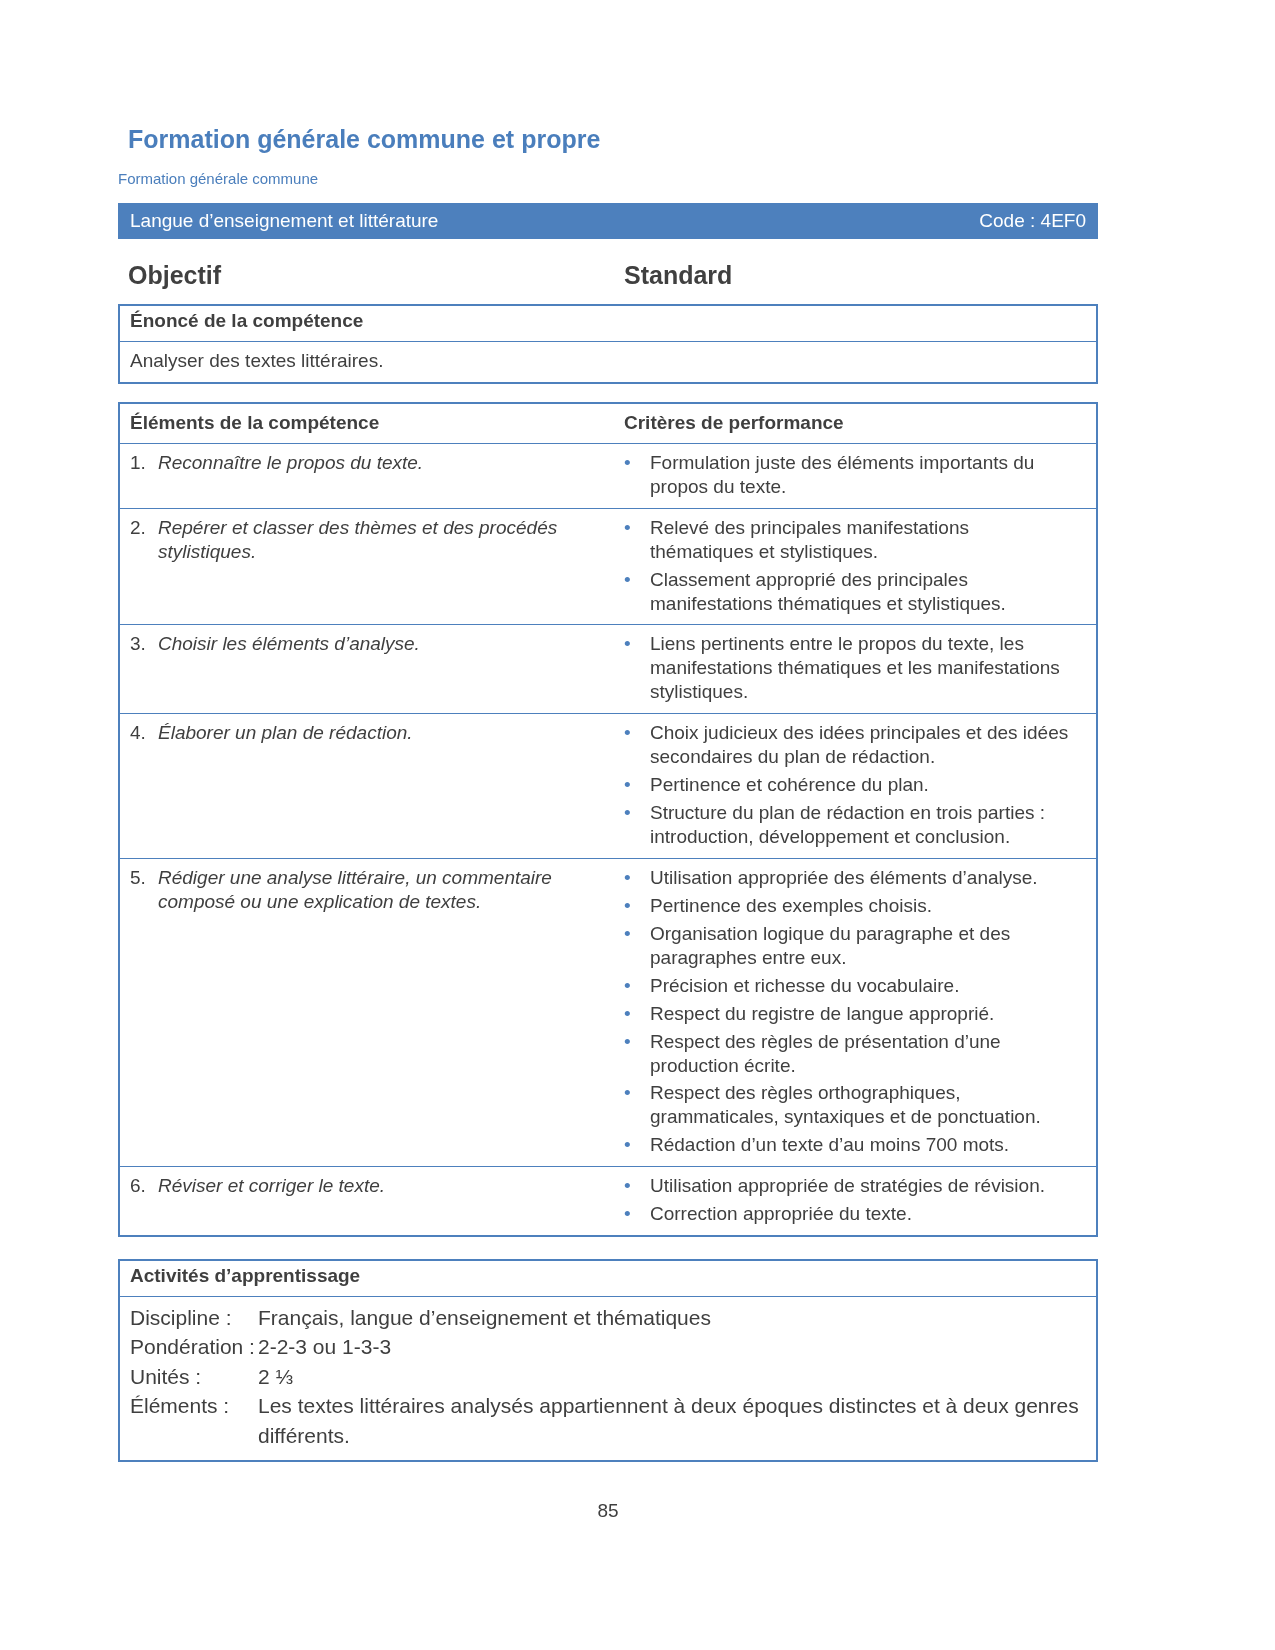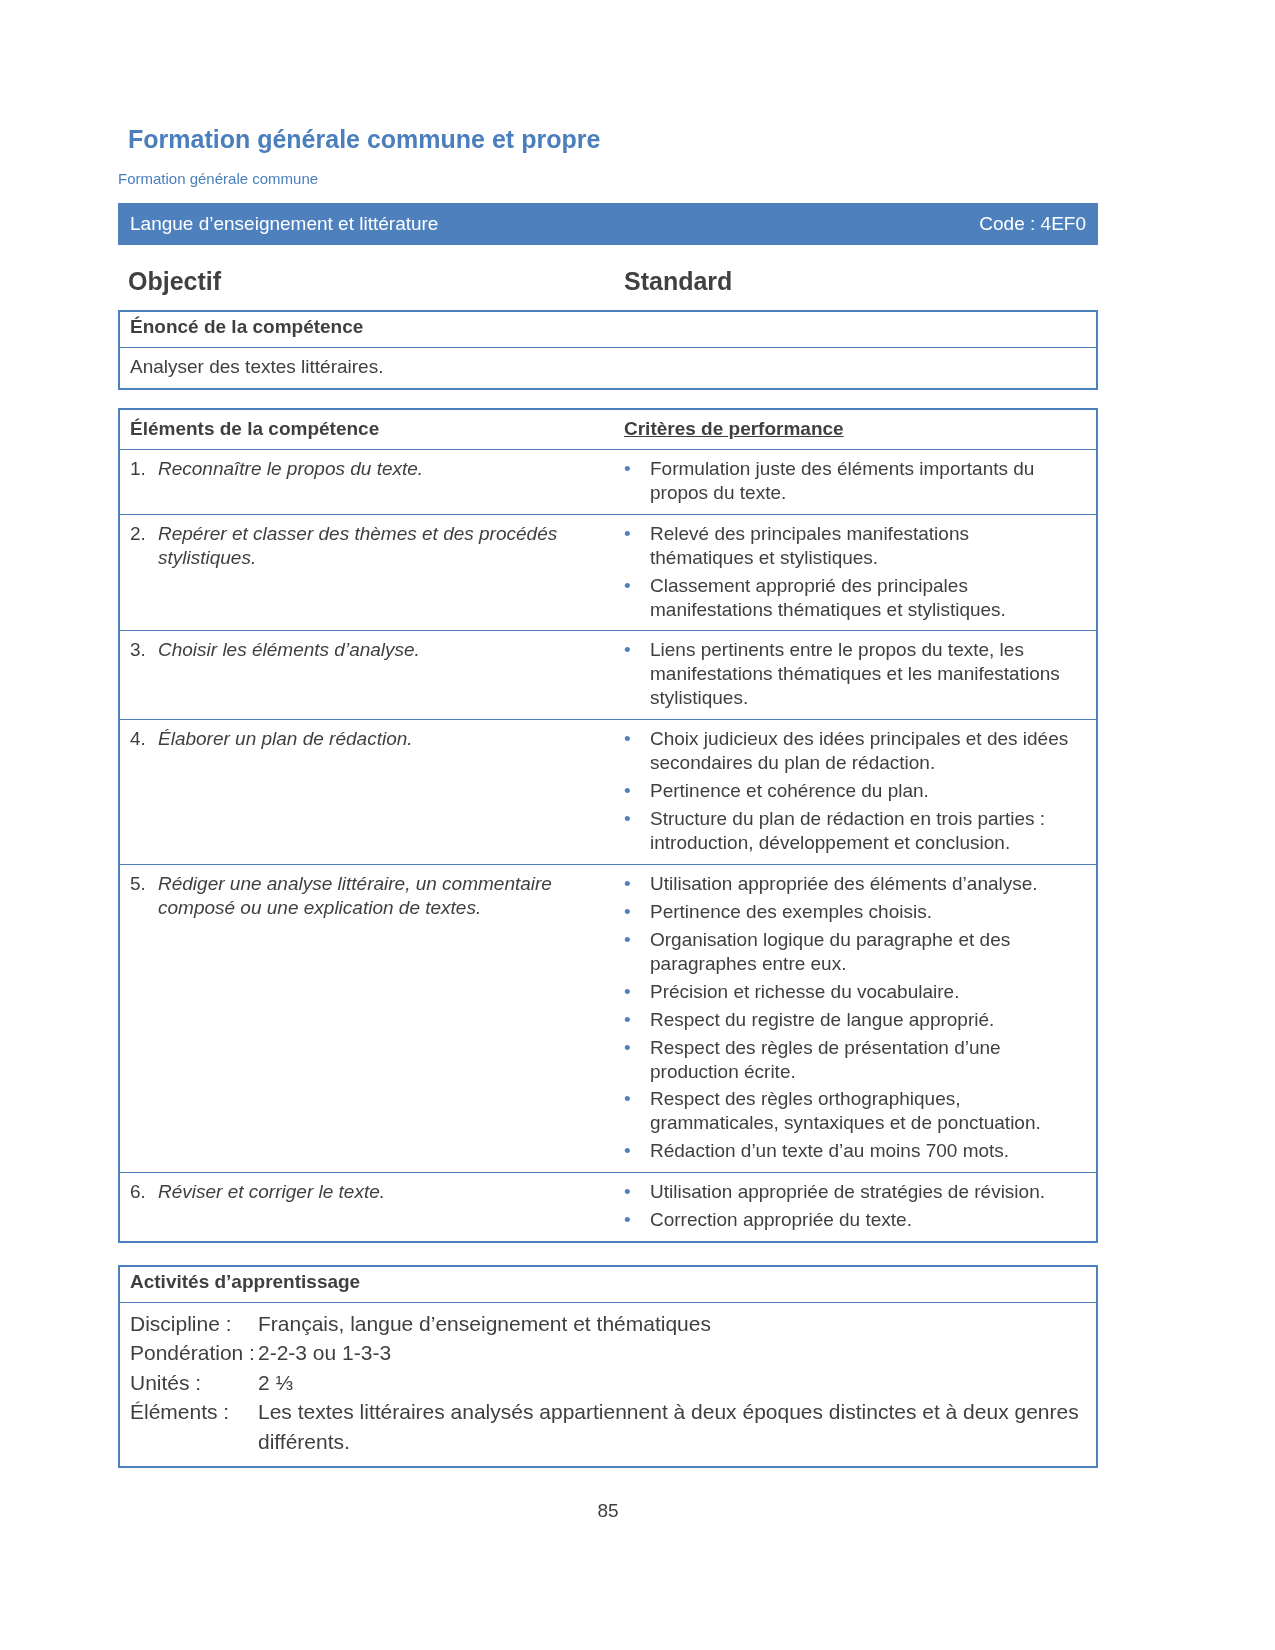--- a/index.html
+++ b/index.html
@@ -28,21 +28,21 @@
     color: #4a7ebc;
     font-size: 15px;
     text-align: left;
     margin: 0 0 16px 0;
     padding-right: 12px;
   }
 
   .bar {
     background: #4d80bd;
     color: #ffffff;
-    height: 42px;
+    height: 36px;
     display: flex;
     align-items: center;
     justify-content: space-between;
     padding: 0 12px;
     font-size: 19px;
   }
 
   .section-heads {
     display: grid;
     grid-template-columns: 494px 1fr;
@@ -83,21 +83,21 @@
     grid-template-columns: 494px 1fr;
     border-top: 1px solid #4d80bd;
   }
   .trow.head { border-top: none; }
   .th {
     font-weight: bold;
     font-size: 19px;
     line-height: 1.26;
     padding: 7px 10px 8px 10px;
   }
-  .th.th2 { padding-left: 10px; text-decoration: underline; }
+  .th.th2 { padding-left: 10px; }
 
   .el-cell { padding: 7px 8px 9px 10px; }
   .el-item { display: flex; font-size: 19px; line-height: 1.26; }
   .el-num  { width: 28px; flex: none; }
   .el-text { flex: 1; font-style: italic; }
 
   .cr-cell { padding: 7px 24px 9px 10px; }
   .bullet-item {
     display: flex;
     font-size: 19px;

